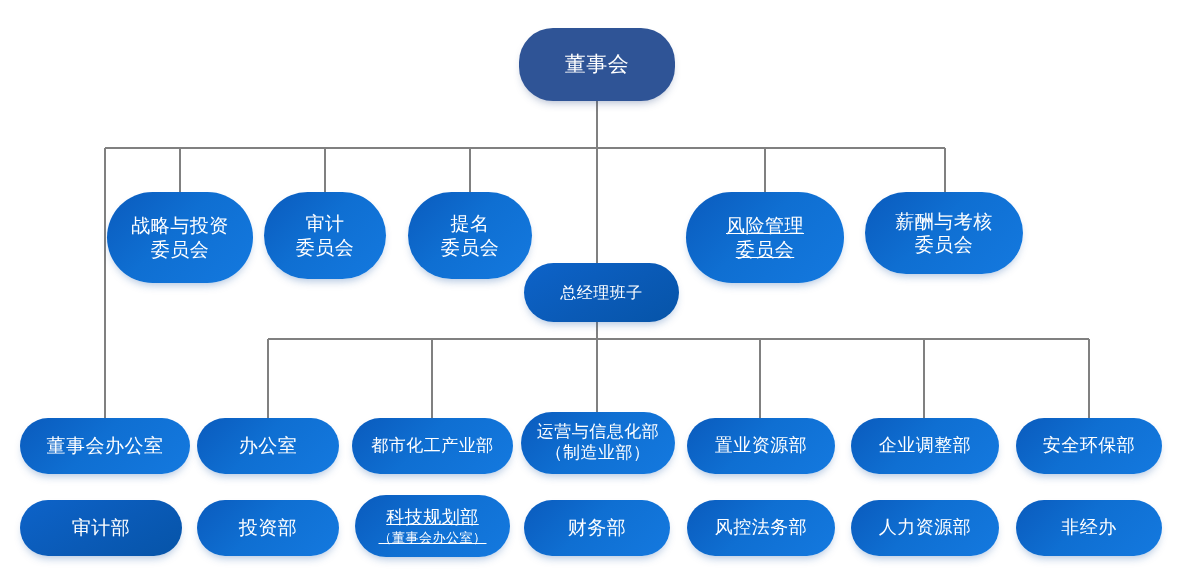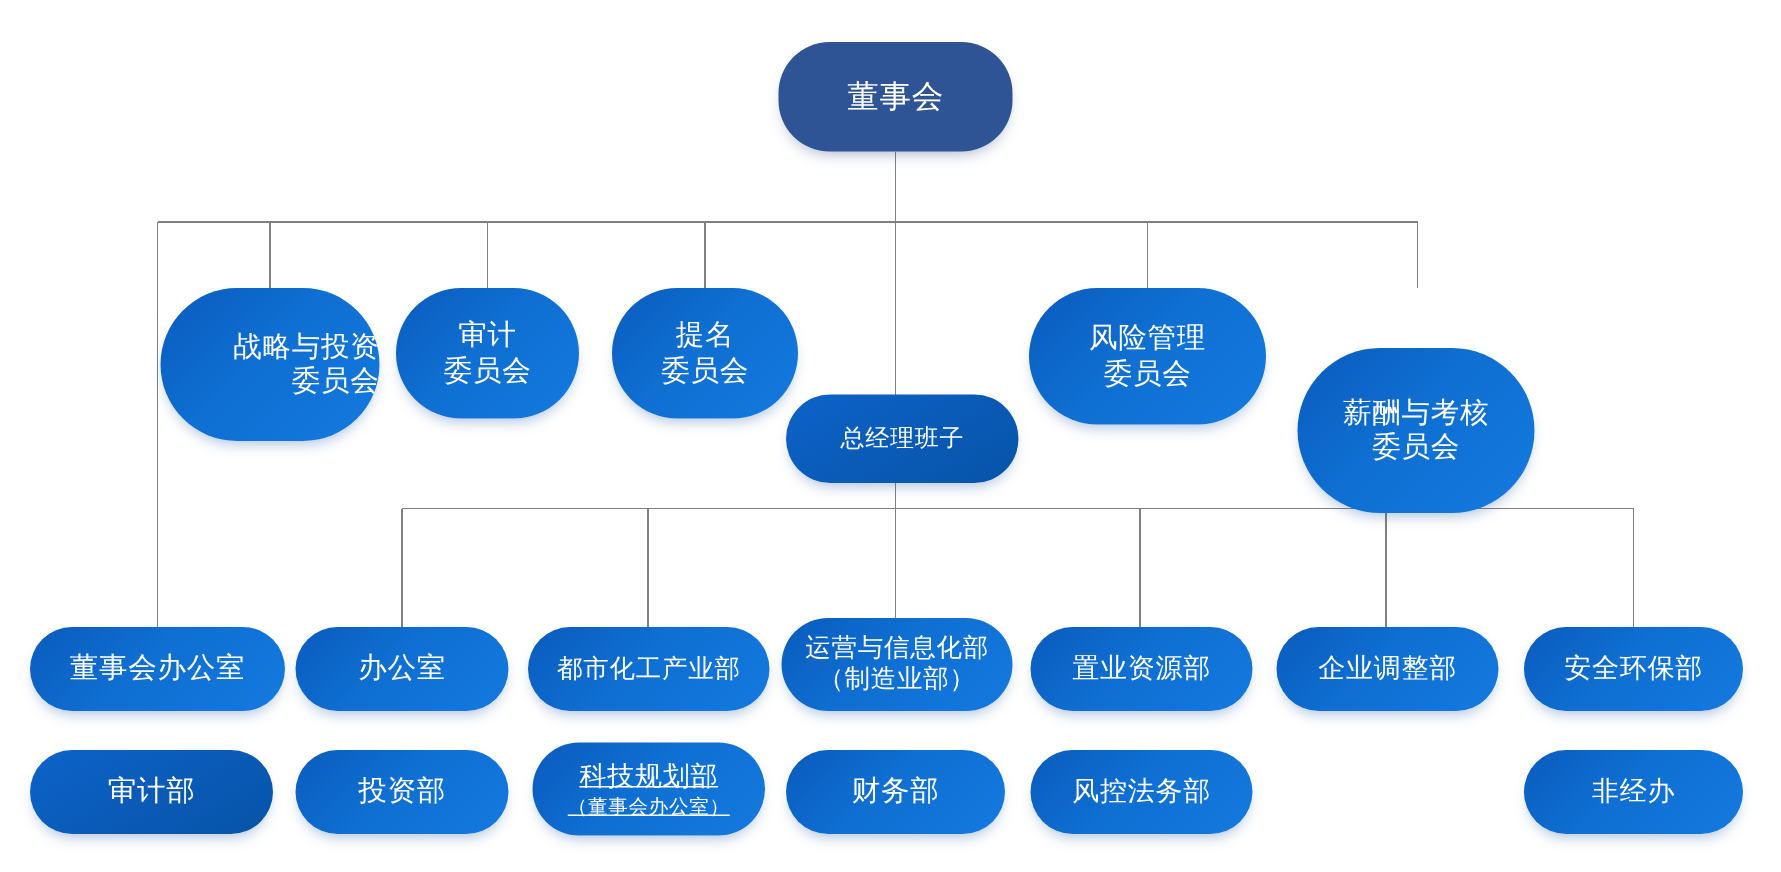--- a/index.html
+++ b/index.html
@@ -98,41 +98,41 @@
       <line x1="760" y1="339" x2="760" y2="418"></line>
       <line x1="924" y1="339" x2="924" y2="418"></line>
       <line x1="1089" y1="339" x2="1089" y2="418"></line>
     </g>
   </svg>
 
   <div class="node root fs-21" style="left:519px; top:28px; width:156px; height:73px;">
     <span class="line1">董事会</span>
   </div>
 
-  <div class="node blue fs-19" style="left:107px; top:192px; width:146px; height:102px;align-items:flex-end;">
+  <div class="node blue fs-19" style="left:107px; top:192px; width:146px; height:91px;">
     <span class="line1">战略与投资</span>
     <span class="line2">委员会</span>
   </div>
 
   <div class="node blue fs-19" style="left:264px; top:192px; width:122px; height:87px;">
     <span class="line1">审计</span>
     <span class="line2">委员会</span>
   </div>
 
   <div class="node blue fs-19" style="left:408px; top:192px; width:124px; height:87px;">
     <span class="line1">提名</span>
     <span class="line2">委员会</span>
   </div>
 
-  <div class="node blue fs-19" style="left:686px; top:192px; width:158px; height:91px;">
+  <div class="node blue fs-19" style="left:686px; top:192px; width:158px; height:91px;text-decoration:underline;">
     <span class="line1">风险管理</span>
     <span class="line2">委员会</span>
   </div>
 
-  <div class="node blue fs-19" style="left:865px; top:192px; width:158px; height:110px;margin-top:40px;">
+  <div class="node blue fs-19" style="left:865px; top:192px; width:158px; height:82px;">
     <span class="line1">薪酬与考核</span>
     <span class="line2">委员会</span>
   </div>
 
   <div class="node blue-deep fs-20" style="left:524px; top:263px; width:155px; height:59px;">
     <span class="line1">总经理班子</span>
   </div>
 
   <div class="node blue fs-19" style="left:20px; top:418px; width:170px; height:56px;font-family:Liberation Serif, serif;">
     <span class="line1">董事会办公室</span>
@@ -177,18 +177,21 @@
   </div>
 
   <div class="node blue fs-19" style="left:524px; top:500px; width:146px; height:56px;">
     <span class="line1">财务部</span>
   </div>
 
   <div class="node blue fs-18" style="left:687px; top:500px; width:148px; height:56px;">
     <span class="line1">风控法务部</span>
   </div>
 
+  <div class="node blue fs-18" style="left:851px; top:500px; width:148px; height:56px;">
+    <span class="line1">人力资源部</span>
+  </div>
 
   <div class="node blue fs-18" style="left:1016px; top:500px; width:146px; height:56px;">
     <span class="line1">非经办</span>
   </div>
 
 </div>
 
 </body></html>

